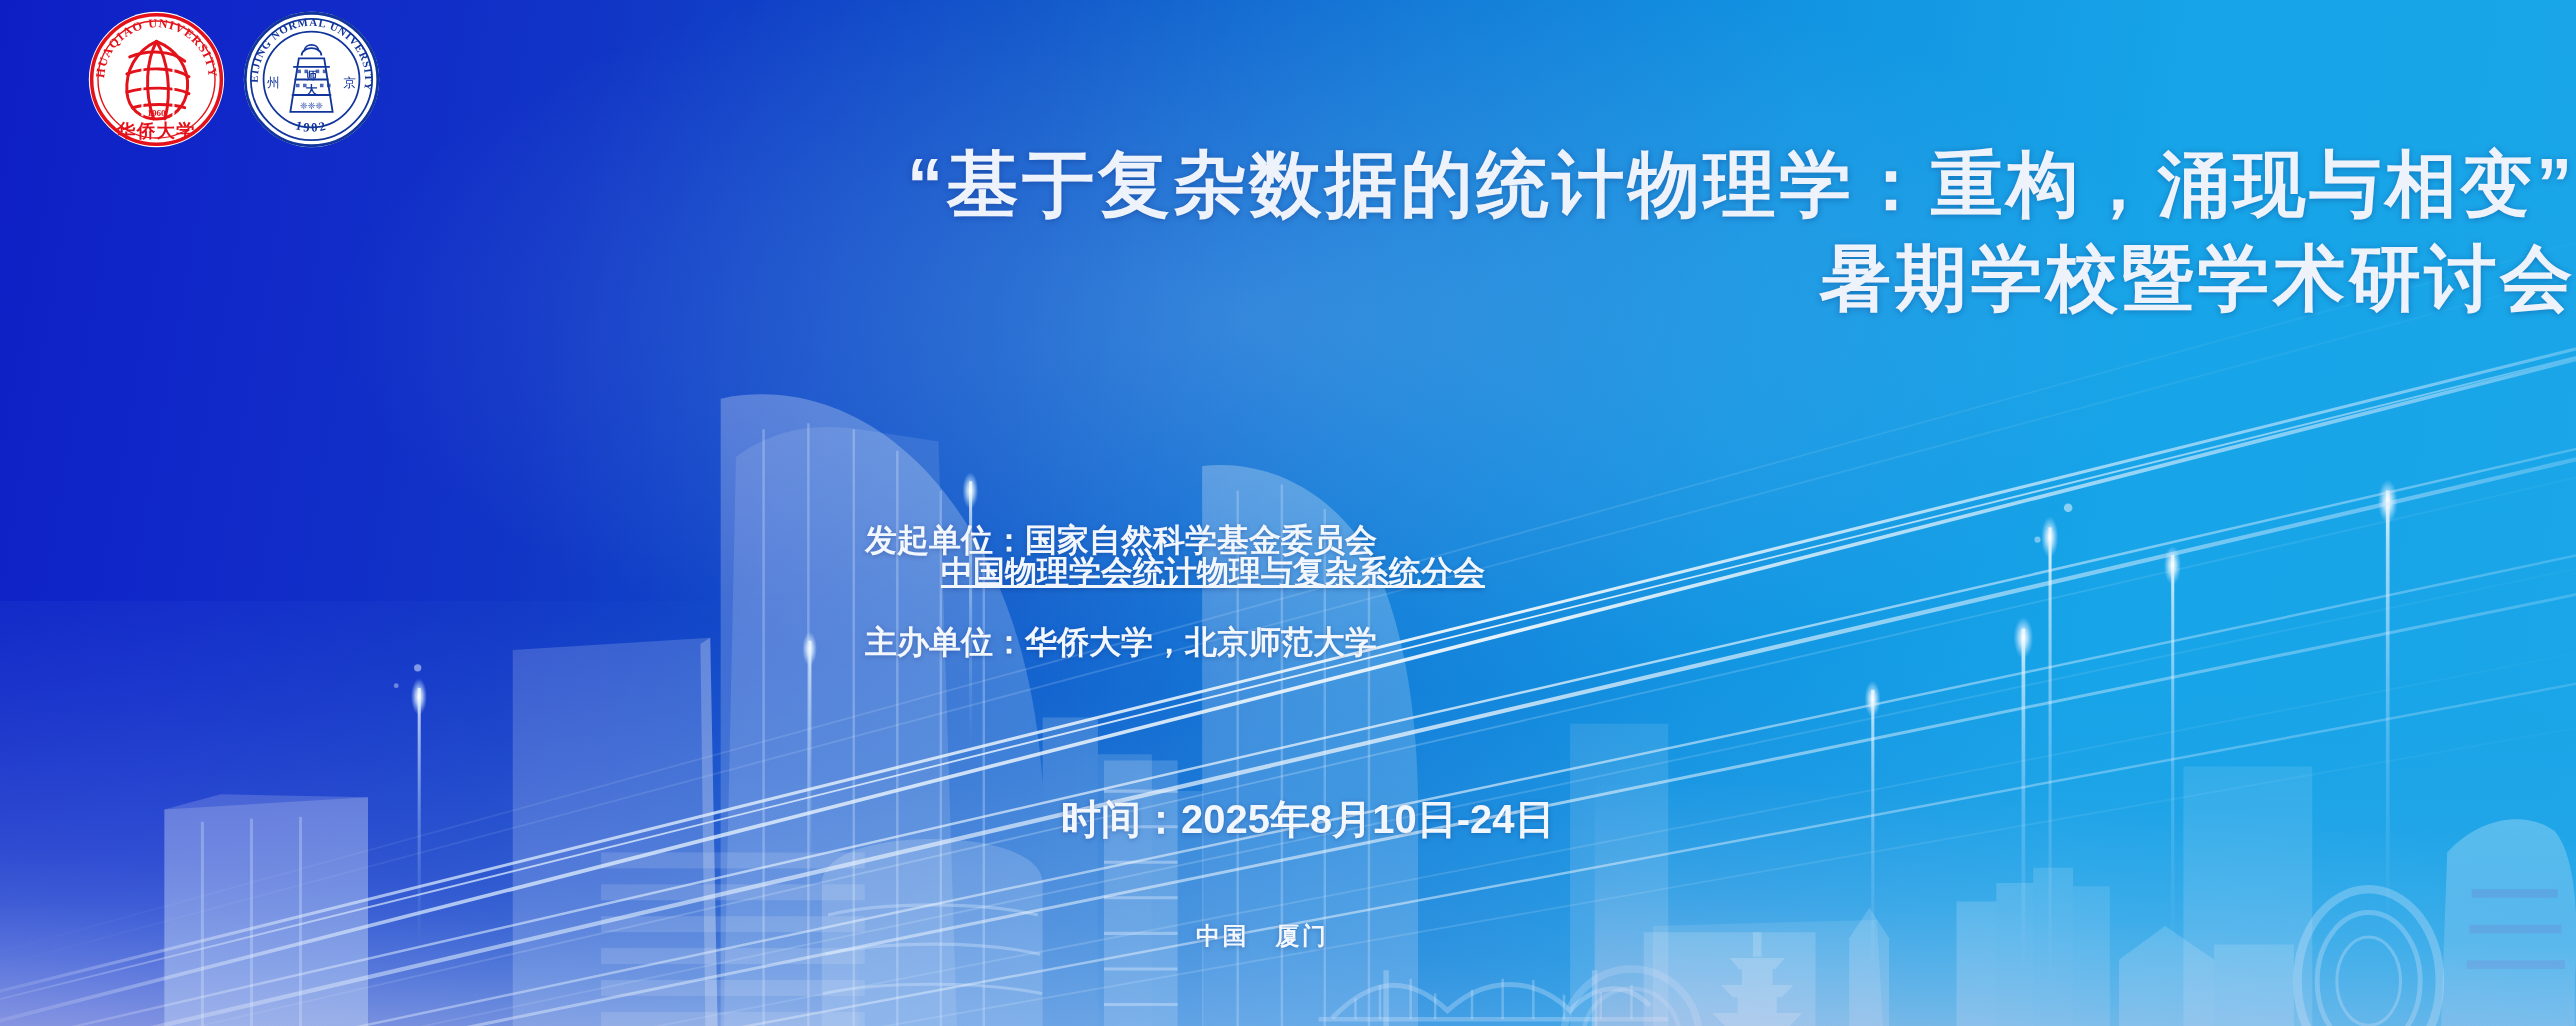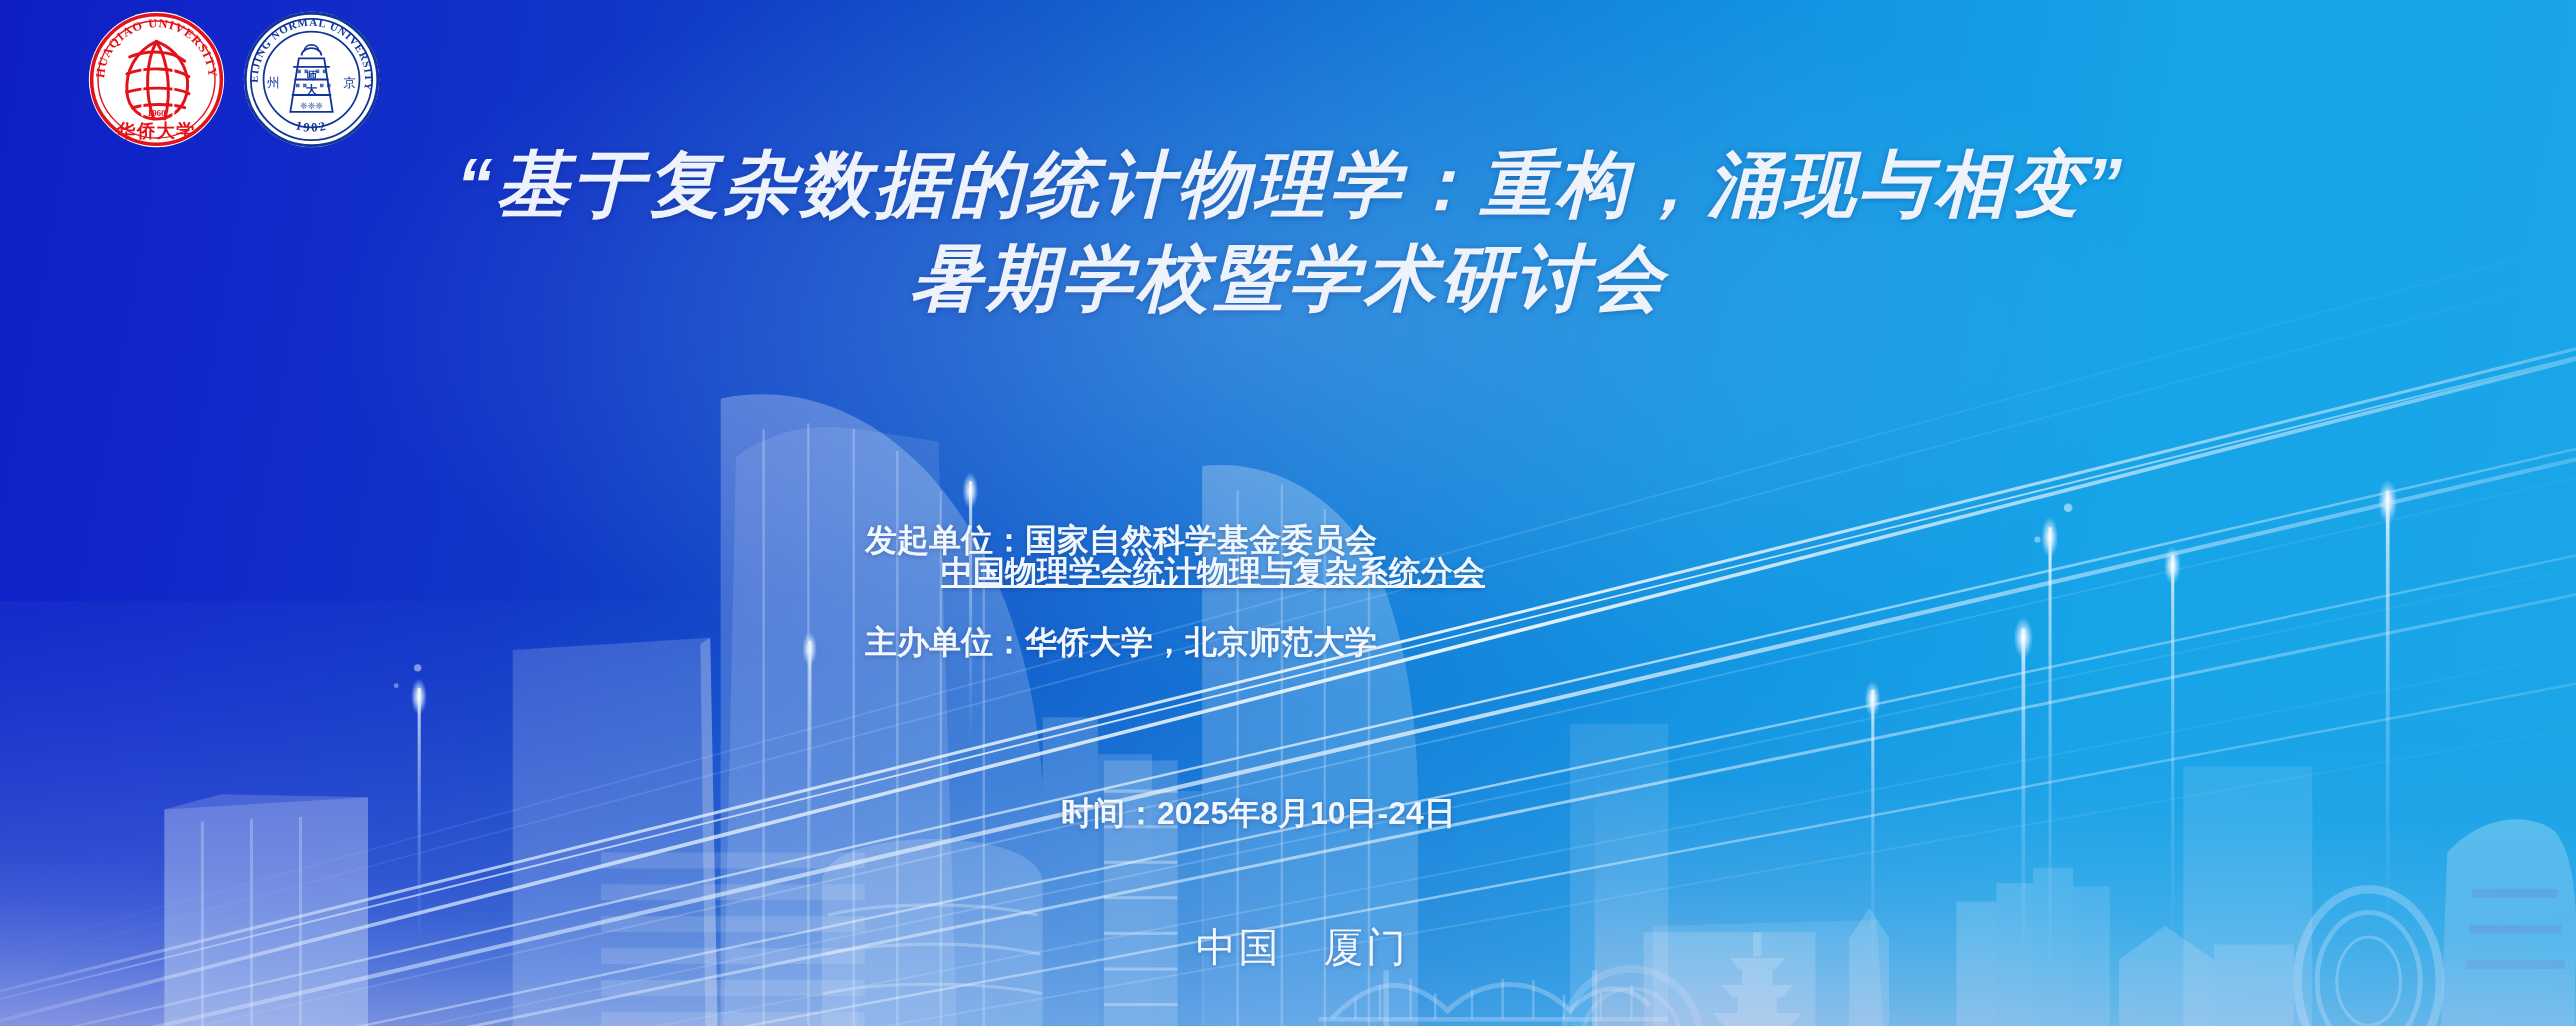--- a/index.html
+++ b/index.html
@@ -19,23 +19,22 @@
   
   .bg-layer{position:absolute;inset:0;pointer-events:none;}
   .bg-layer svg{display:block;width:100%;height:100%;}
 
   
   #logos{position:absolute;left:86px;top:8.6px;display:flex;gap:13.5px;align-items:flex-start;z-index:30;}
   .logo{width:141px;height:141px;display:block;}
 
   
   #title-block{
-    position:absolute;left:0;right:0;top:136px;z-index:25;text-align:center;
+    position:absolute;left:0;right:0;top:136px;z-index:25;text-align:right;
     color:#eef2fb;
-    font-style:italic;
   }
   .title-line{
     font-size:72px;line-height:1.36;font-weight:700;
     letter-spacing:3.7px;white-space:nowrap;
     text-shadow:0 1.2px 6.1px rgba(2,20,90,.30);
   }
   #title-line-1{padding-left:6.1px;}
   #title-line-2{margin-top:-3.7px;}
 
   
@@ -44,26 +43,26 @@
     color:#f2f6fd;font-size:32px;line-height:1.0;
     text-shadow:0 1.2px 4.9px rgba(2,20,90,.28);
   }
   .info-row{white-space:nowrap;font-weight:600;}
   #org-line-1{}
   #org-line-2{margin-left:76px;margin-bottom:38px;text-decoration:underline;}
   #host-line{margin-bottom:0;}
 
   #date-line{
     position:absolute;left:1061px;top:792px;z-index:25;
-    color:#f2f6fd;font-size:32px;font-weight:600;white-space:nowrap;
+    color:#f2f6fd;font-size:40px;font-weight:600;white-space:nowrap;
     text-shadow:0 1.2px 4.9px rgba(2,20,90,.28);
   }
   #place-line{
     position:absolute;left:1196px;top:920px;z-index:25;
-    color:#f2f6fd;font-size:40px;font-weight:400;white-space:nowrap;
+    color:#f2f6fd;font-size:24px;font-weight:700;white-space:nowrap;
     letter-spacing:2.5px;
     text-shadow:0 1.2px 4.9px rgba(2,20,90,.28);
   }
 </style>
 </head>
 <body>
 
 <div id="banner">
 
   <div class="bg-layer">

